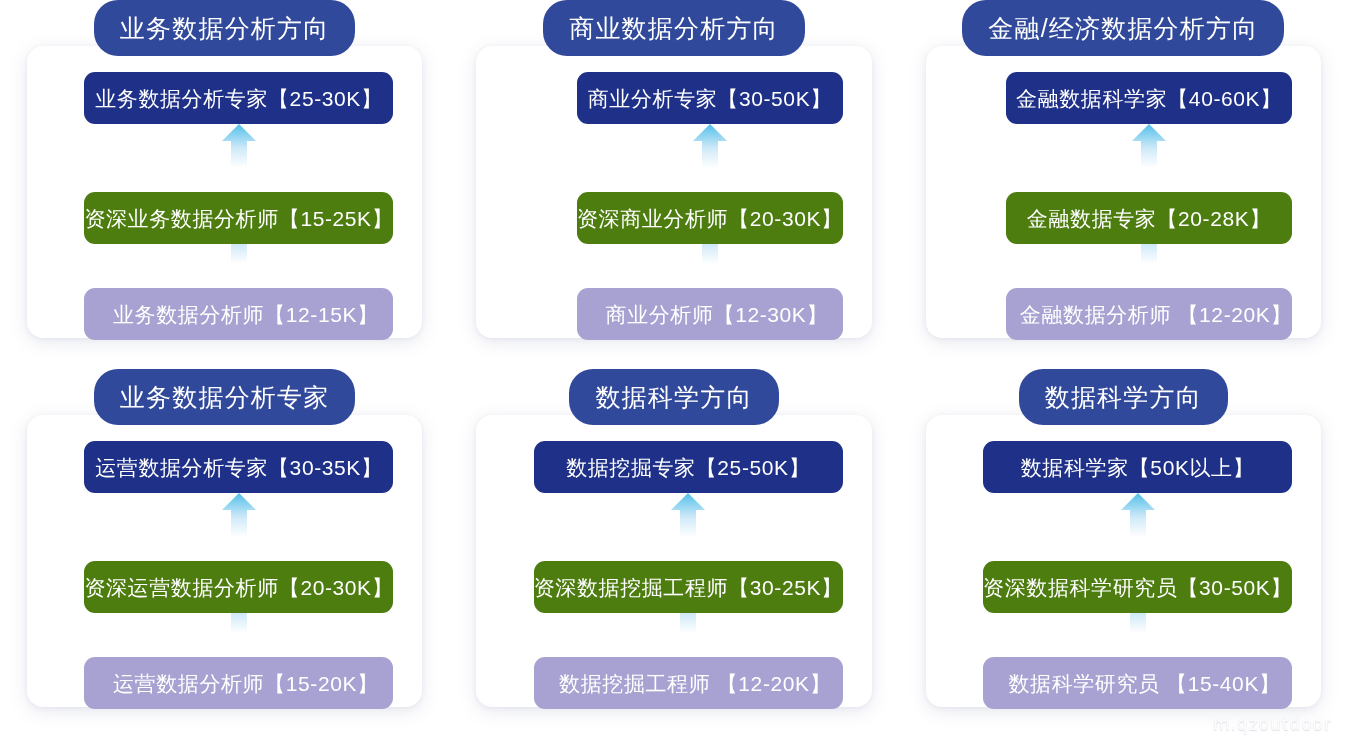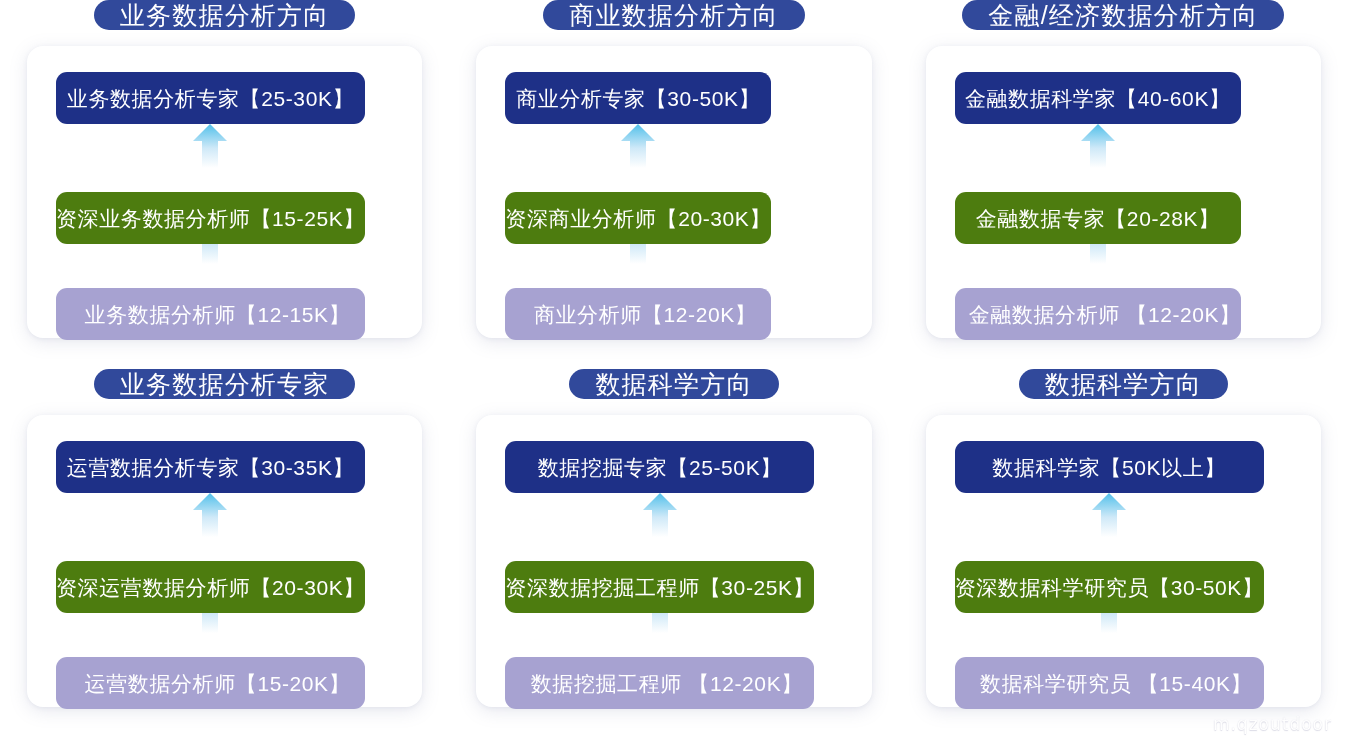--- a/index.html
+++ b/index.html
@@ -40,21 +40,21 @@
     display: flex;
     justify-content: center;
     height: 52px;
     align-items: flex-start;
   }
 
   .pill {
     display: inline-flex;
     align-items: center;
     justify-content: center;
-    height: 30px;
+    height: 56px;
     padding: 0 26px;
     border-radius: 24px;
     background: #31499b;
     color: #ffffff;
     font-size: 25px;
     font-weight: 400;
     letter-spacing: 1.2px;
     white-space: nowrap;
     line-height: 1;
   }
@@ -64,21 +64,21 @@
     position: relative;
     margin-top: -6px;
     height: 292px;
     background: #ffffff;
     border-radius: 16px;
     box-shadow: 0 4px 18px rgba(120, 125, 165, 0.18),
                 0 1px 4px rgba(120, 125, 165, 0.10);
     padding: 26px 29px 26px 29px;
     display: flex;
     flex-direction: column;
-    align-items: flex-start;
+    align-items: flex-end;
     z-index: 1;
   }
 
   .ladder {
     position: relative;
     display: flex;
     flex-direction: column;
     align-items: stretch;
     gap: 44px;
   }
@@ -178,21 +178,21 @@
   </div>
 
   <div class="column">
     <div class="pill-wrap">
       <div class="pill">商业数据分析方向</div>
     </div>
     <div class="card">
       <div class="ladder">
         <div class="bar lvl-top">商业分析专家【30-50K】</div>
         <div class="bar lvl-mid">资深商业分析师【20-30K】</div>
-        <div class="bar lvl-bottom">商业分析师【12-20K】</div>
+        <div class="bar lvl-bottom">商业分析师【12-30K】</div>
         <div class="arrow a1">
           <svg viewBox="0 0 34 44" preserveAspectRatio="none" aria-hidden="true">
             <defs>
                 <linearGradient id="g3" x1="0" y1="1" x2="0" y2="0">
               <stop offset="0%" stop-color="#ffffff"></stop>
                   <stop offset="45%" stop-color="#cfe9f8"></stop>
                   <stop offset="100%" stop-color="#52c0ea"></stop>
             </linearGradient>
               </defs>
             <path d="M17 0 L34 17 L25 17 L25 44 L9 44 L9 17 L0 17 Z" fill="url(#g3)"></path>

